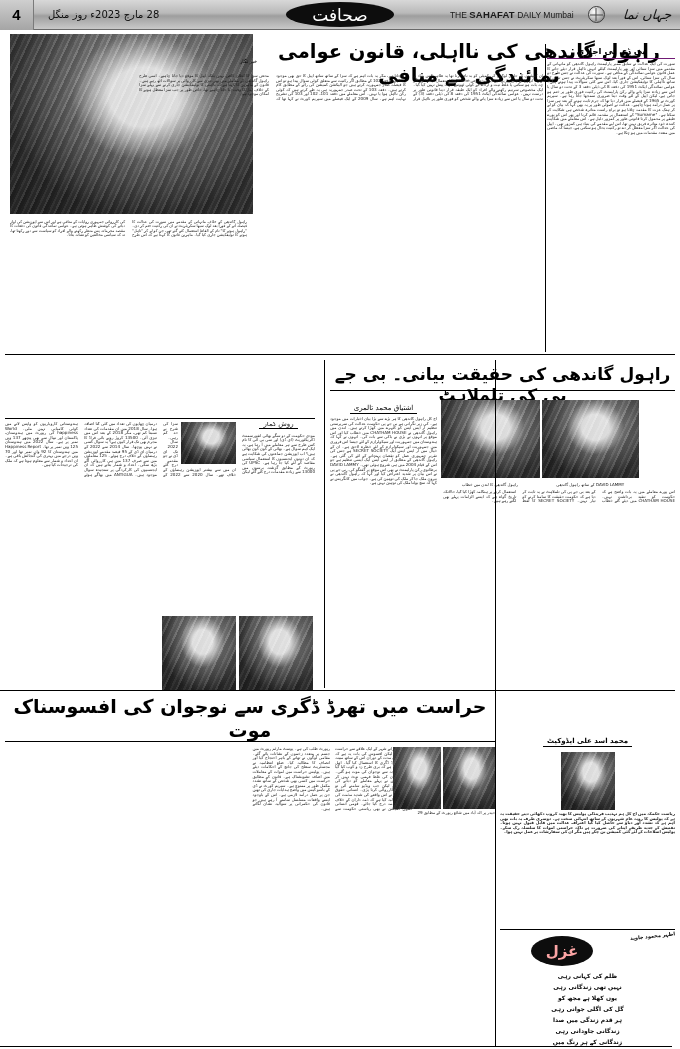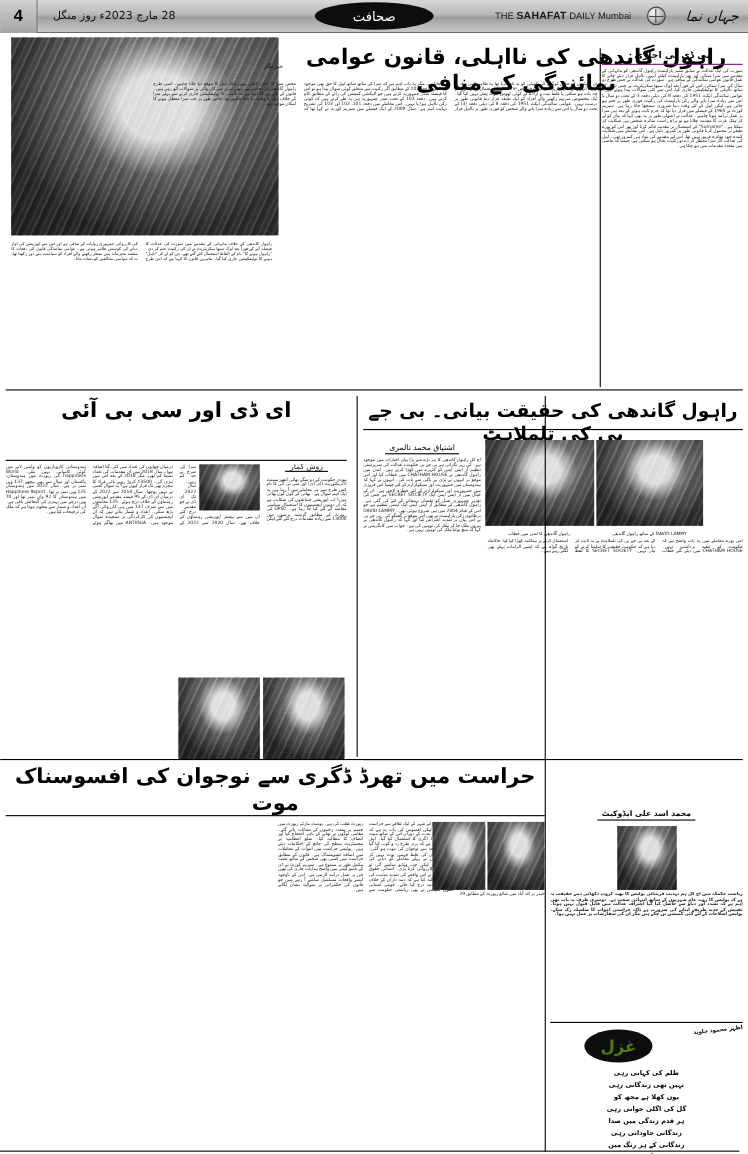--- a/index.html
+++ b/index.html
@@ -71,21 +71,21 @@
   .mh-logo {
     position: absolute;
     left: 50%;
     transform: translateX(-50%);
     top: 2px;
     width: 108px; height: 25px;
     background: #0d0d0d;
     border-radius: 50%;
     color: #fff;
     display: flex; align-items: center; justify-content: center;
-    font-size: 12px;
+    font-size: 17px;
     font-family: "DejaVu Sans", sans-serif;
     letter-spacing: -1px;
   }
   .mh-date {
     margin-right: auto;
     font-size: 10px;
     font-family: "DejaVu Sans", sans-serif;
     color: #0f0f0f;
     padding-left: 14px;
     white-space: nowrap;
@@ -219,21 +219,21 @@
   #s4-head { font-size: 19px; }
   #s4-body { position:absolute; top: 52px; right:0; width: 490px; height: 298px;
              column-count: 6; column-gap: 5px; }
   #s4-photos { float:right; display:flex; gap:2px; margin: 0 0 2px 3px; }
 
   
   #rail { left: 500px; top: 699px; width: 175px; height: 352px; font-weight: bold; }
   #rail-photo { width: 54px; height: 58px; margin: 2px auto 2px; }
   #ghazal-badge {
     width: 62px; height: 30px; background:#0d0d0d; border-radius: 50%;
-    color:#4d7c0f; display:flex; align-items:center; justify-content:center;
+    color:#fca5a5; display:flex; align-items:center; justify-content:center;
     font-size: 15px; font-family:"DejaVu Sans",sans-serif; margin: 3px auto 4px;
   }
   #ghazal-author { font-size:5px; text-align:left; direction:rtl;
      font-family:"DejaVu Sans",sans-serif; padding-left:6px; transform: rotate(-6deg);}
   .ghazal-lines { font-family:"DejaVu Sans",sans-serif; direction:rtl;
      font-size:6px; line-height:11px; text-align:center; }
   .ghazal-lines div { white-space: nowrap; }
 </style>
 </head>
 <body>
@@ -268,21 +268,20 @@
         <div class="subhead">پی ڈی ٹی اجاری</div>
         <div class="txt" style="height:283px;">سورت کی ایک عدالت نے سابق ممبر پارلیمنٹ راہول گاندھی کو مانہانی کے مقدمے میں سزا سنائی اور پھر پارلیمنٹ کیلئے انہیں نااہل قرار دیئے جانے کا عمل قانون عوامی نمائندگی کے منافی ہے۔ سورت کی عدالت نے جس طرح دو سال کی سزا سنائی، اس کے فوراً بعد لوک سبھا سکریٹریٹ نے جس تیزی کے ساتھ نااہلی کا نوٹیفکیشن جاری کیا، اس سے کئی سوالات پیدا ہوتے ہیں۔ عوامی نمائندگی ایکٹ 1951 کی دفعہ 8 کی ذیلی دفعہ 3 کے تحت دو سال یا اس سے زیادہ سزا پانے والے رکن پارلیمنٹ کی رکنیت فوری طور پر ختم ہو جاتی ہے، لیکن اپیل کے لئے وقت دینا ضروری سمجھا جاتا رہا ہے۔ سپریم کورٹ نے 1965 کے فیصلے میں قرار دیا تھا کہ جرم ثابت ہونے کے بعد ہی سزا پر عمل درآمد ہونا چاہیے۔ عدالت نے اصولی طور پر یہ بھی کہا کہ بیان کو لے کر ہتک عزت کا مقدمہ چلانا ہو تو براہِ راست متاثرہ شخص ہی شکایت کر سکتا ہے۔ "Surname" کے استعمال پر مقدمہ قائم کرنا اور پھر اس کو پورے طبقے پر محمول کرنا قانونی طور پر کمزور دلیل ہے۔ اس معاملے میں شکایت کنندہ خود متاثرہ فریق نہیں تھا، اس لیے مقدمے کی بنیاد ہی کمزور تھی۔ اپیل کی عدالت اگر سزا معطل کر دے تو رکنیت بحال ہو سکتی ہے، جیسا کہ ماضی میں متعدد مقدمات میں ہو چکا ہے۔</div>
       </div>
 
       <div class="vline" style="right:129px; top:14px; height:308px;"></div>
       <div class="hline" style="right:0; top:324px; width:670px;"></div>
     </div>
 
     <div class="sec" id="story2">
       <div class="hl" id="s2-head">
-        <div class="l2">ای ڈی اور سی بی آئی</div>
       </div>
       <div class="hline" style="right:0; top:58px; width:310px;"></div>
 
       <div class="txt" id="s2-body">
         <div class="bl-wrap" style="margin-bottom:2px;">
           <span class="byline">روش کمار</span>
         </div>
         <div class="photo" id="s2-photo"></div>
         <span>مودی حکومت کے دو سگے بھائی انفورسمنٹ ڈائریکٹوریٹ (ای ڈی) اور سی بی آئی کا نام کس طرح سے ہر معاملے میں آ رہا ہے، یہ ایک اہم سوال ہے۔ بھائی کے کون کون بھائی ہیں؟ اب اپوزیشن جماعتوں کی شکایت ہے کہ ان دونوں ایجنسیوں کا استعمال سیاسی مقاصد کے لئے کیا جا رہا ہے۔ UPSC کی رپورٹ کے مطابق گزشتہ برسوں میں 13000 سے زیادہ مقدمات درج کئے گئے لیکن سزا کی شرح بے حد کم رہی۔ سال 2022 تک ای ڈی نے جو مقدمے درج کئے ان میں سے بیشتر اپوزیشن رہنماؤں کے خلاف تھے۔ سال 2020 سے 2022 کے درمیان چھاپوں کی تعداد میں کئی گنا اضافہ ہوا۔ سال 2018 میں ان مقدمات کی تعداد نسبتاً کم تھی، مگر 2018 کے بعد اس میں تیزی آئی۔ 13500 کروڑ روپے بائی فراڈ کا مجرم بھی تک فرار کیوں ہے؟ یہ سوال کسی نے نہیں پوچھا۔ سال 2014 سے 2022 کے درمیان ای ڈی کے 95 فیصد مقدمے اپوزیشن رہنماؤں کے خلاف درج ہوئے۔ 125 معاملوں میں سے صرف 137 میں ہی کارروائی آگے بڑھ سکی۔ اعداد و شمار بتاتے ہیں کہ ان ایجنسیوں کی کارکردگی پر سنجیدہ سوال موجود ہیں۔ ANTIGUA میں بھاگے ہوئے ہندوستانی کاروباریوں کو واپس لانے میں کوئی کامیابی نہیں ملی۔ World happiness کی رپورٹ میں ہندوستان، پاکستان اور نیپال سے بھی پیچھے 137 ویں نمبر پر ہے۔ سال 2022 میں ہندوستان 125 ویں نمبر پر تھا۔ Happiness Report میں ہندوستان کا 92 واں نمبر تھا اور 70 ویں درجے میں بہتری کی گنجائش باقی ہے۔ ان اعداد و شمار سے معلوم ہوتا ہے کہ ملک کی ترجیحات کیا ہیں۔</span>
       </div>

